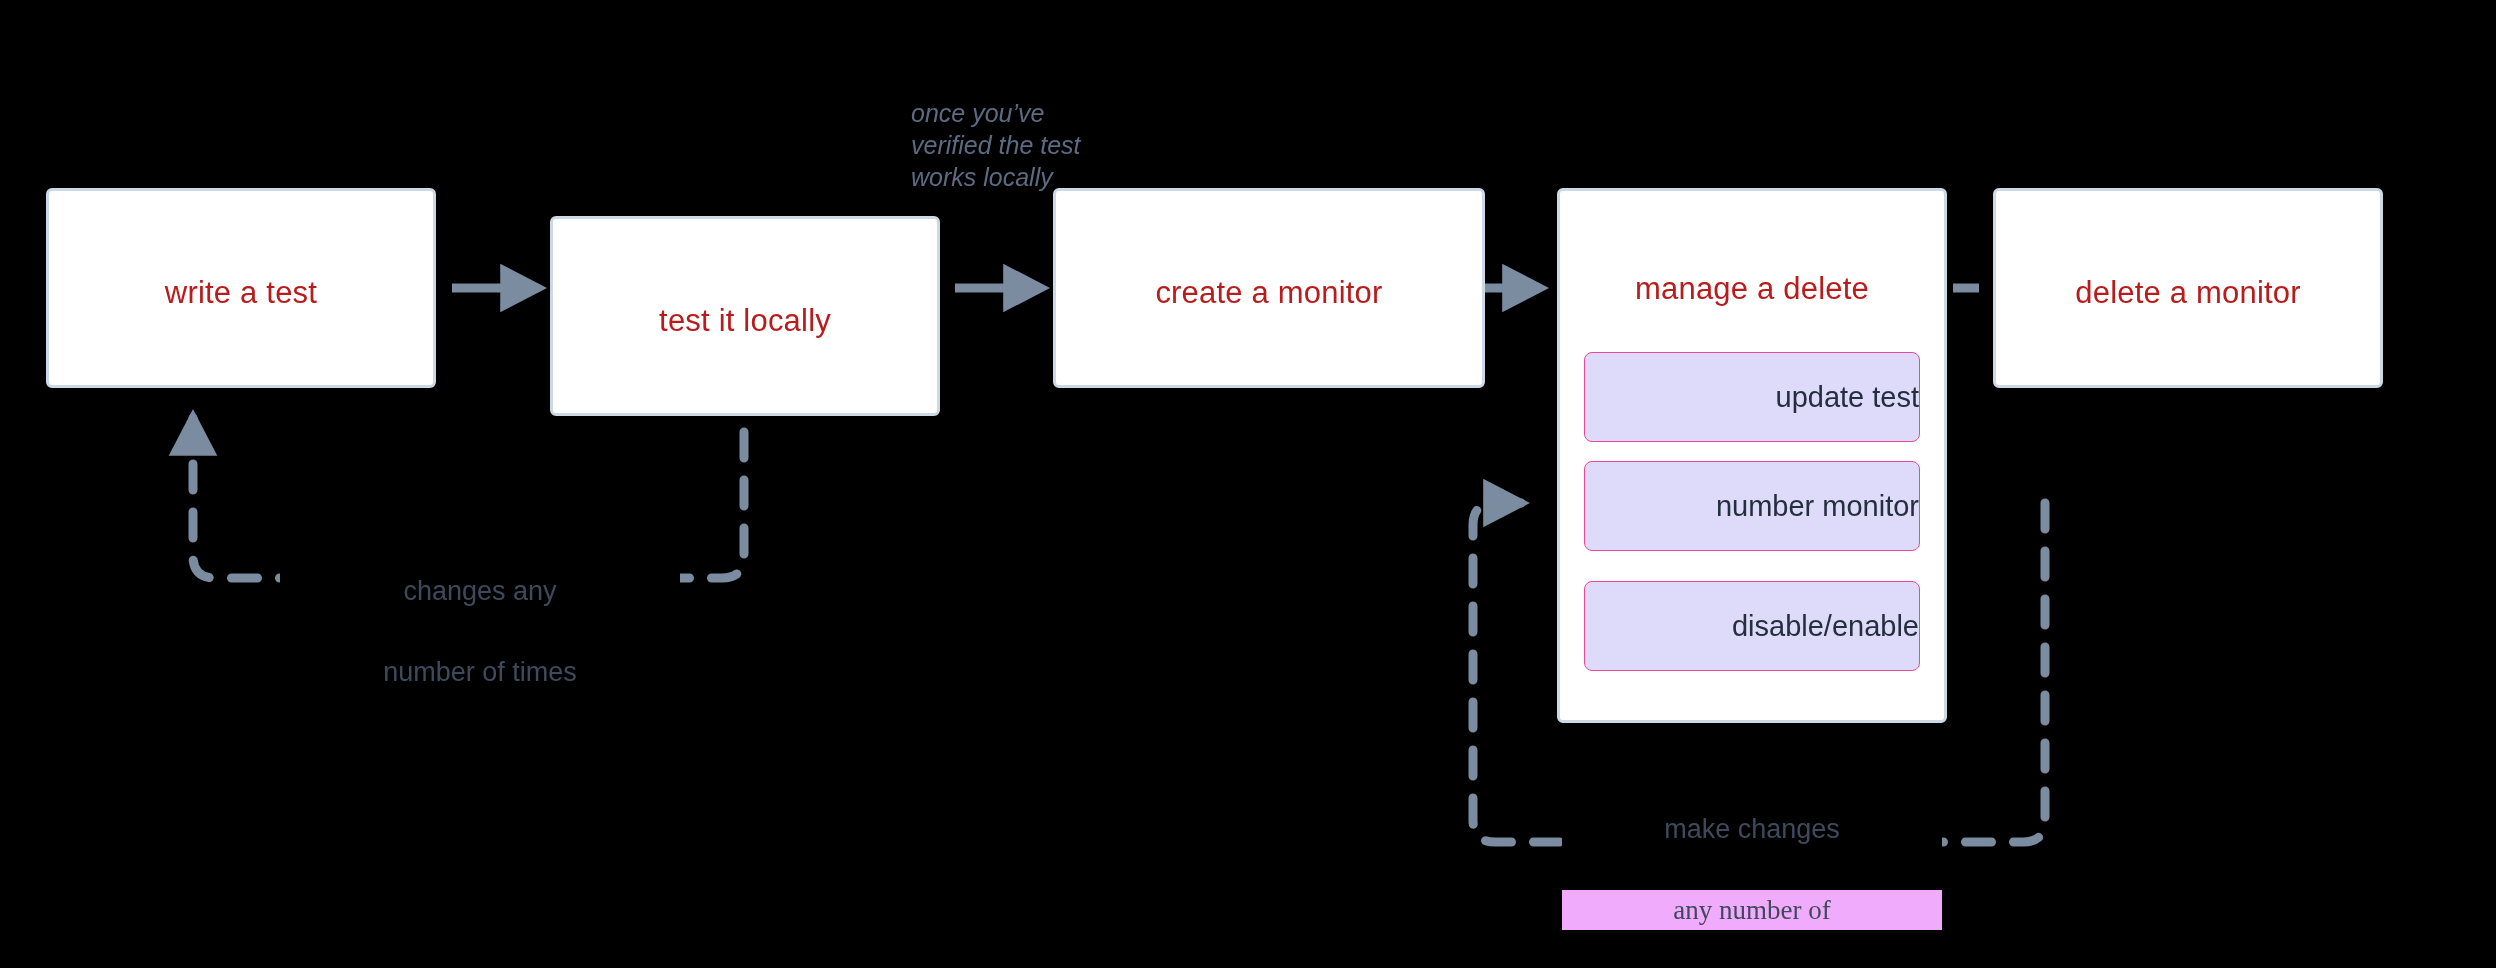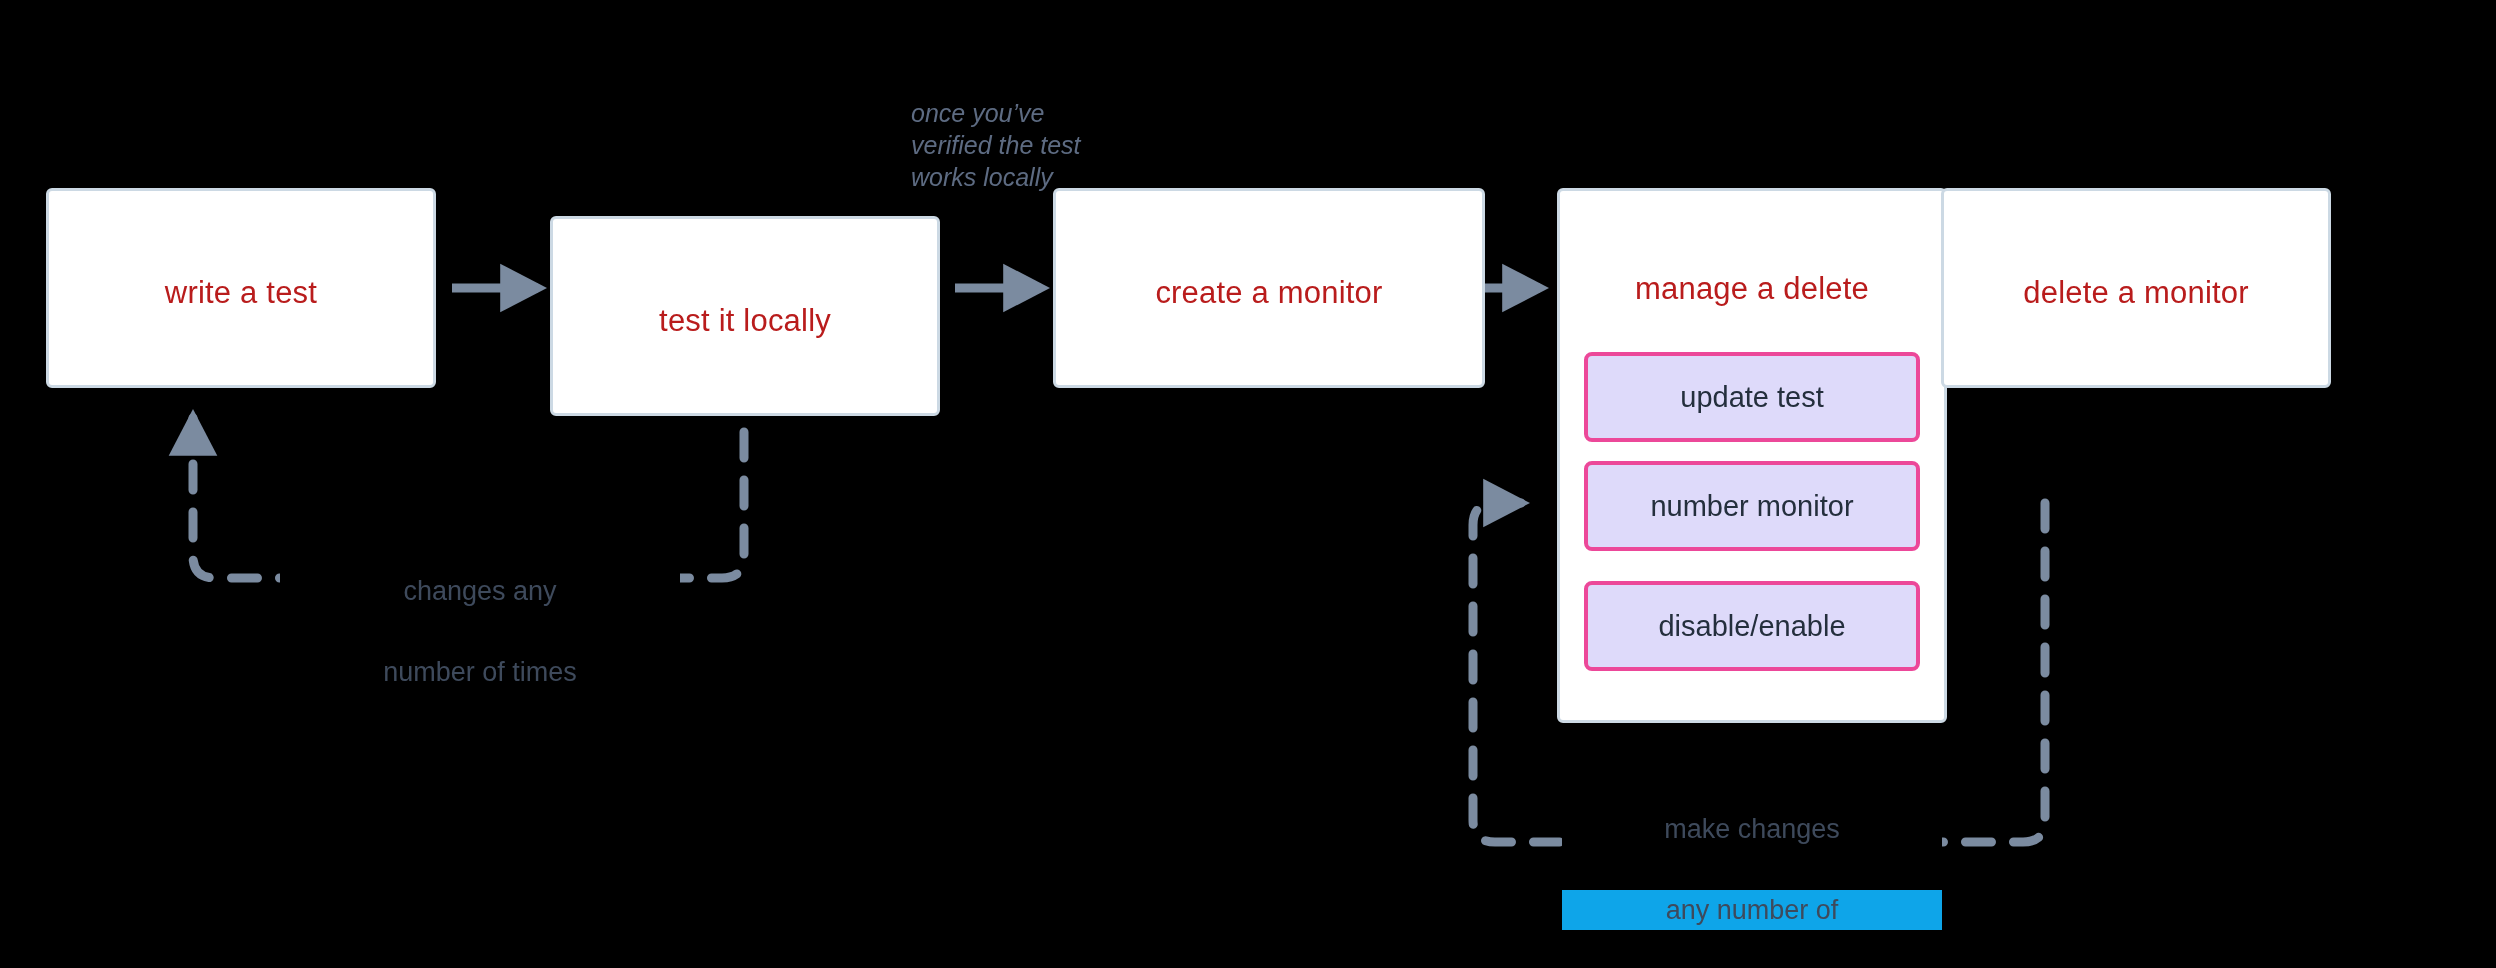--- a/index.html
+++ b/index.html
@@ -34,26 +34,26 @@
     color: #b91c1c;
     font-size: 31px;
     letter-spacing: 0.2px;
     white-space: nowrap;
   }
 
   
   .subnode {
     position: absolute;
     background: #dedafa;
-    border: 4px solid #ec4899;
+    border: 1px solid #ec4899;
     border-radius: 8px;
     box-sizing: border-box;
     display: flex;
     align-items: center;
-    justify-content: center;
+    justify-content: flex-end;
   }
   .subnode-label {
     color: #242f3d;
     font-size: 29px;
     white-space: nowrap;
   }
 
   
   .note {
     position: absolute;
@@ -144,33 +144,33 @@
 
     <div class="subnode" style="left:24px; top:270px; width:336px; height:90px;">
       <span class="subnode-label">number monitor</span>
     </div>
 
     <div class="subnode" style="left:24px; top:390px; width:336px; height:90px;">
       <span class="subnode-label">disable/enable</span>
     </div>
   </div>
 
-  <div class="node" style="left:1941px; top:188px; width:390px; height:200px;">
+  <div class="node" style="left:1993px; top:188px; width:390px; height:200px;">
     <div class="node-label" style="top:84px;">delete a monitor</div>
   </div>
 
   <div class="note" style="left:911px; top:49px; width:300px;">once you’ve
 verified the test
 works locally</div>
 
 
   <div class="loop-label" style="left:280px; top:528px; width:400px; background:#000000; padding:2px 0;">
     <div>changes any</div>
     <div>number of times</div>
   </div>
 
   <div class="loop-label" style="left:1562px; top:768px; width:380px;">
     <div style="background:#000000;">make changes</div>
-    <div style="background:#0ea5e9;">any number of</div>
+    <div style="background:#f0abfc;font-family:Liberation Serif, serif;">any number of</div>
     
   </div>
 
 </div>
 
 </body></html>

